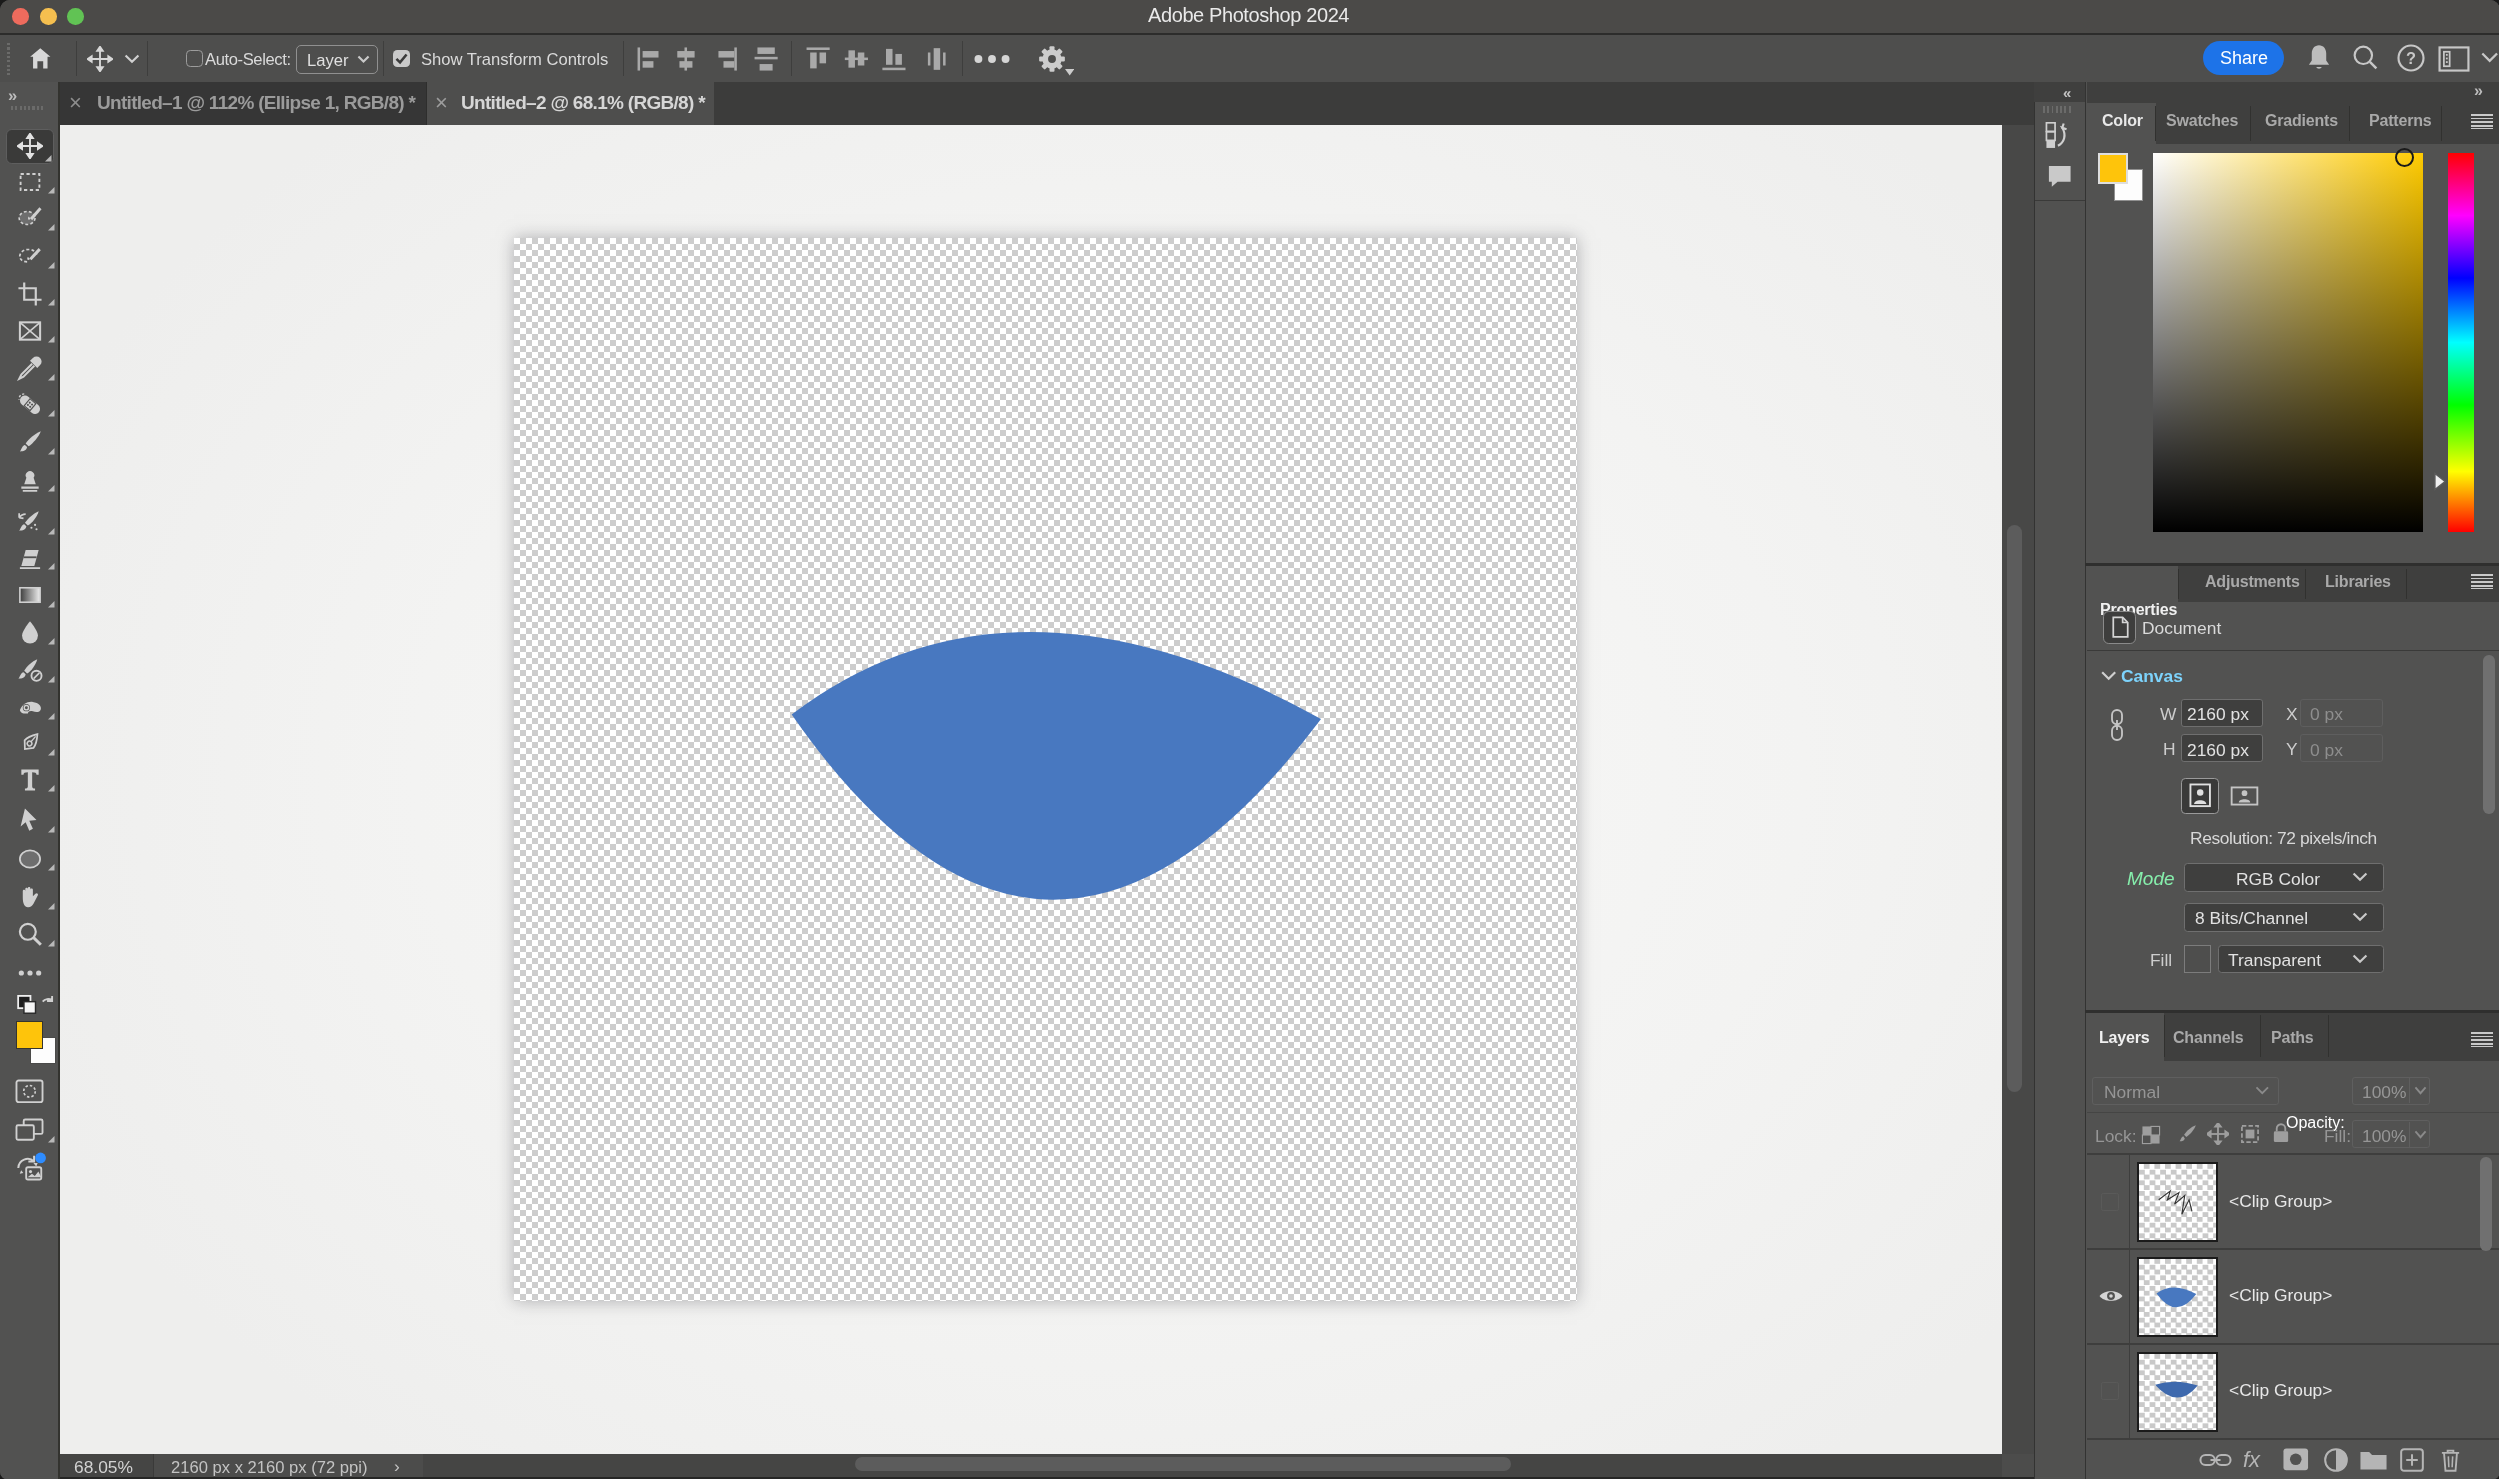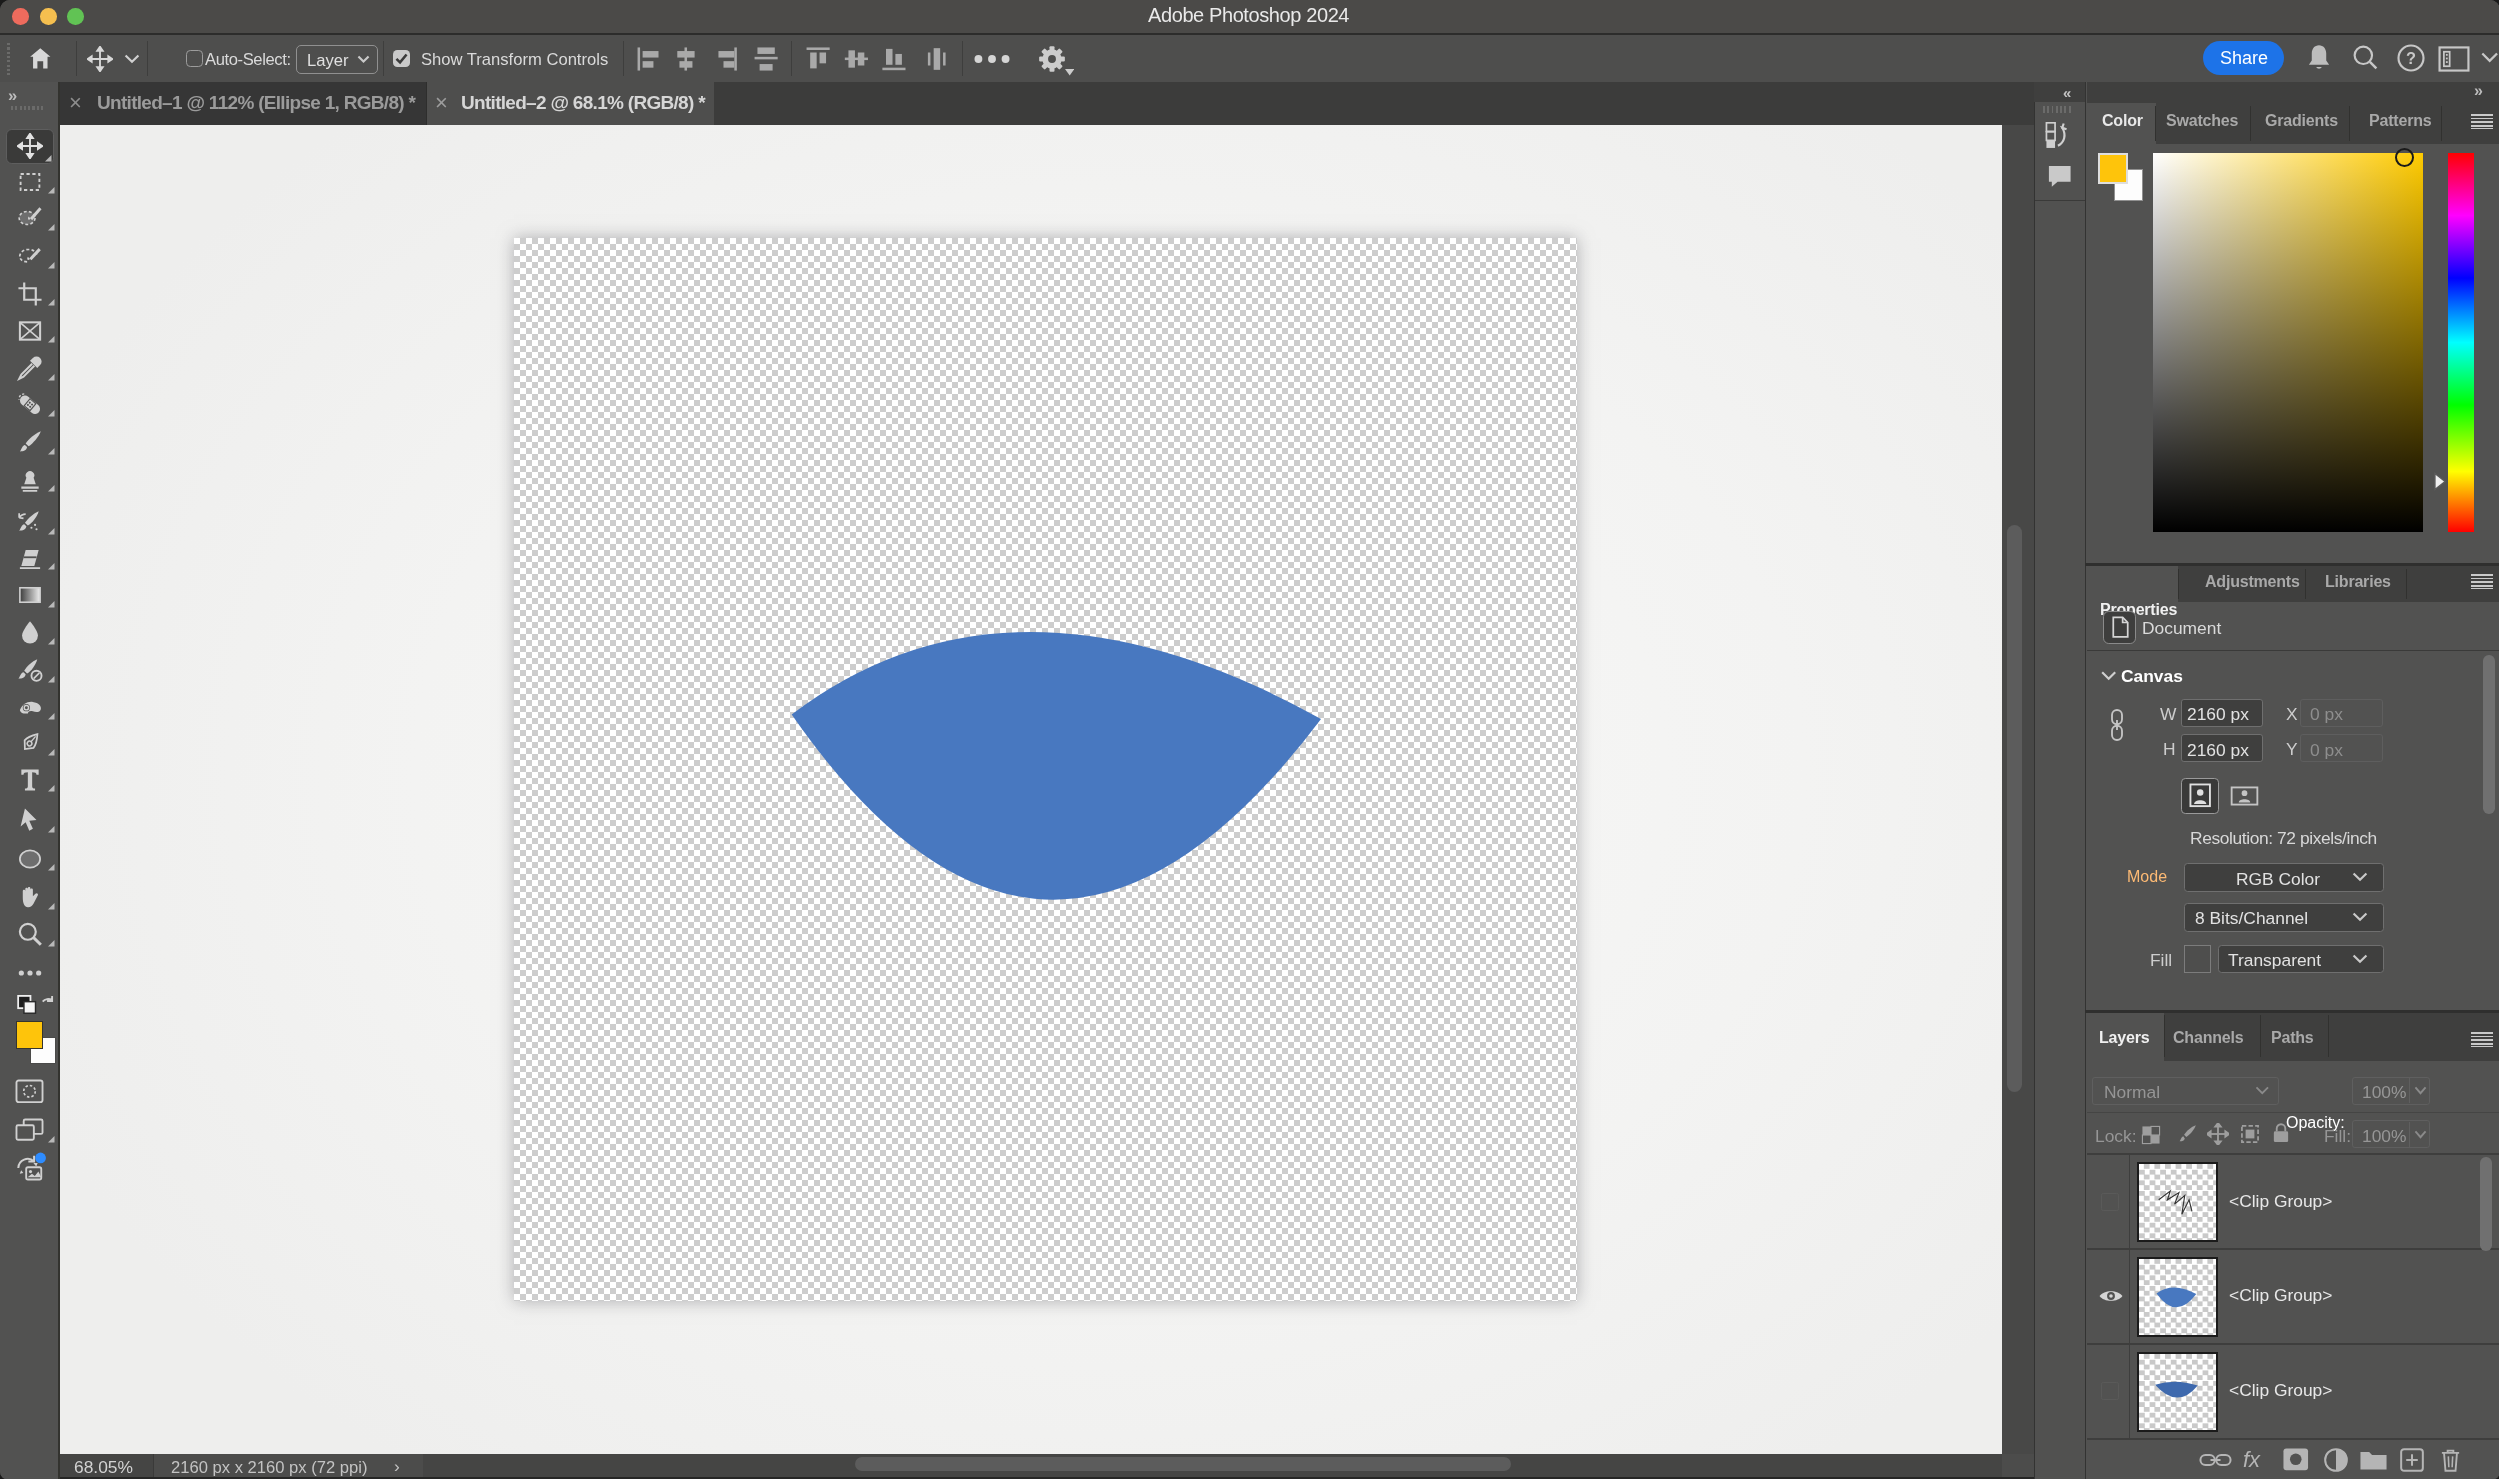--- a/index.html
+++ b/index.html
@@ -462,21 +462,21 @@
   <svg class="abs" style="left:2111px;top:616px;" width="19" height="22.4" viewBox="0 0 26 31">
     <path d="M3 2 H16 L23 9 V29 H3 Z" fill="none" stroke="#d5d5d5" stroke-width="2.4"></path>
     <path d="M16 2 V9 H23" fill="none" stroke="#d5d5d5" stroke-width="2.4"></path>
   </svg>
   <div class="txt" style="left:2142px;top:618px;font-size:17.4px;color:#dadada;">Document</div>
   <div class="abs" style="left:2087px;top:650px;width:413px;height:1.4px;background:#3a3a39;"></div>
 
   <svg class="abs" style="left:2100px;top:670px;" width="17.4" height="11.6" viewBox="0 0 24 16">
     <path d="M3 3 L12 12 L21 3" stroke="#cfcfcf" stroke-width="3" fill="none"></path>
   </svg>
-  <div class="txt" style="left:2121px;top:666px;font-size:17.4px;font-weight:bold;color:#ffffff;">Canvas</div>
+  <div class="txt" style="left:2121px;top:666px;font-size:17.4px;font-weight:bold;color:#7dd3fc;">Canvas</div>
 
   <div class="txt" style="left:2160px;top:704px;font-size:17.4px;color:#cdcdcd;">W</div>
   <div class="abs" style="left:2181px;top:699px;width:82px;height:28px;background:#3f3f3e;border:1.4px solid #6f6f6f;border-radius:2.9px;"></div>
   <div class="txt" style="left:2187px;top:704px;font-size:17.4px;color:#e2e2e2;">2160 px</div>
   <div class="txt" style="left:2286px;top:704px;font-size:17.4px;color:#cdcdcd;">X</div>
   <div class="abs" style="left:2300px;top:699px;width:83px;height:28px;border:1.4px solid #5e5e5e;border-radius:2.9px;"></div>
   <div class="txt" style="left:2310px;top:704px;font-size:17.4px;color:#8e8e8e;">0 px</div>
 
   <div class="txt" style="left:2163px;top:739px;font-size:17.4px;color:#cdcdcd;">H</div>
   <div class="abs" style="left:2181px;top:734px;width:82px;height:28px;background:#3f3f3e;border:1.4px solid #6f6f6f;border-radius:2.9px;"></div>
@@ -497,21 +497,21 @@
     <circle cx="15.5" cy="13" r="4.5" fill="#e0e0e0"></circle>
     <path d="M7 29 C7 22 24 22 24 29 Z" fill="#e0e0e0"></path>
   </svg>
   <svg class="abs" style="left:2230px;top:786px;" width="29" height="20" viewBox="0 0 40 28">
     <rect x="2" y="2" width="36" height="24" fill="none" stroke="#c4c4c4" stroke-width="2.6"></rect>
     <circle cx="20" cy="10" r="4" fill="#c4c4c4"></circle>
     <path d="M12 23 C12 17 28 17 28 23 Z" fill="#c4c4c4"></path>
   </svg>
   <div class="txt" style="left:2182px;top:828px;font-size:17.4px;letter-spacing:-0.4px;color:#d8d8d8;margin-left:8px;">Resolution: 72 pixels/inch</div>
 
-  <div class="txt" style="left:2127px;top:868px;font-size:16px;color:#fdba74;">Mode</div>
+  <div class="txt" style="left:2127px;top:868px;font-size:19px;color:#86efac;font-style:italic;">Mode</div>
   <div class="abs" style="left:2184px;top:863px;width:200px;height:29px;background:#3f3f3e;border:1.4px solid #6f6f6f;border-radius:3.6px;"></div>
   <div class="txt" style="left:2195px;top:869px;font-size:17.4px;color:#e2e2e2;margin-left:41px;">RGB Color</div>
   <svg class="abs" style="left:2352px;top:872px;" width="16" height="10" viewBox="0 0 22 14">
       <path d="M2 2 L11 11 L20 2" stroke="#c9c9c9" stroke-width="3" fill="none"></path>
     </svg>
   <div class="abs" style="left:2184px;top:903px;width:200px;height:29px;background:#3f3f3e;border:1.4px solid #6f6f6f;border-radius:3.6px;"></div>
   <div class="txt" style="left:2195px;top:908px;font-size:17.4px;color:#e2e2e2;">8 Bits/Channel</div>
   <svg class="abs" style="left:2352px;top:912px;" width="16" height="10" viewBox="0 0 22 14">
       <path d="M2 2 L11 11 L20 2" stroke="#c9c9c9" stroke-width="3" fill="none"></path>
     </svg>

